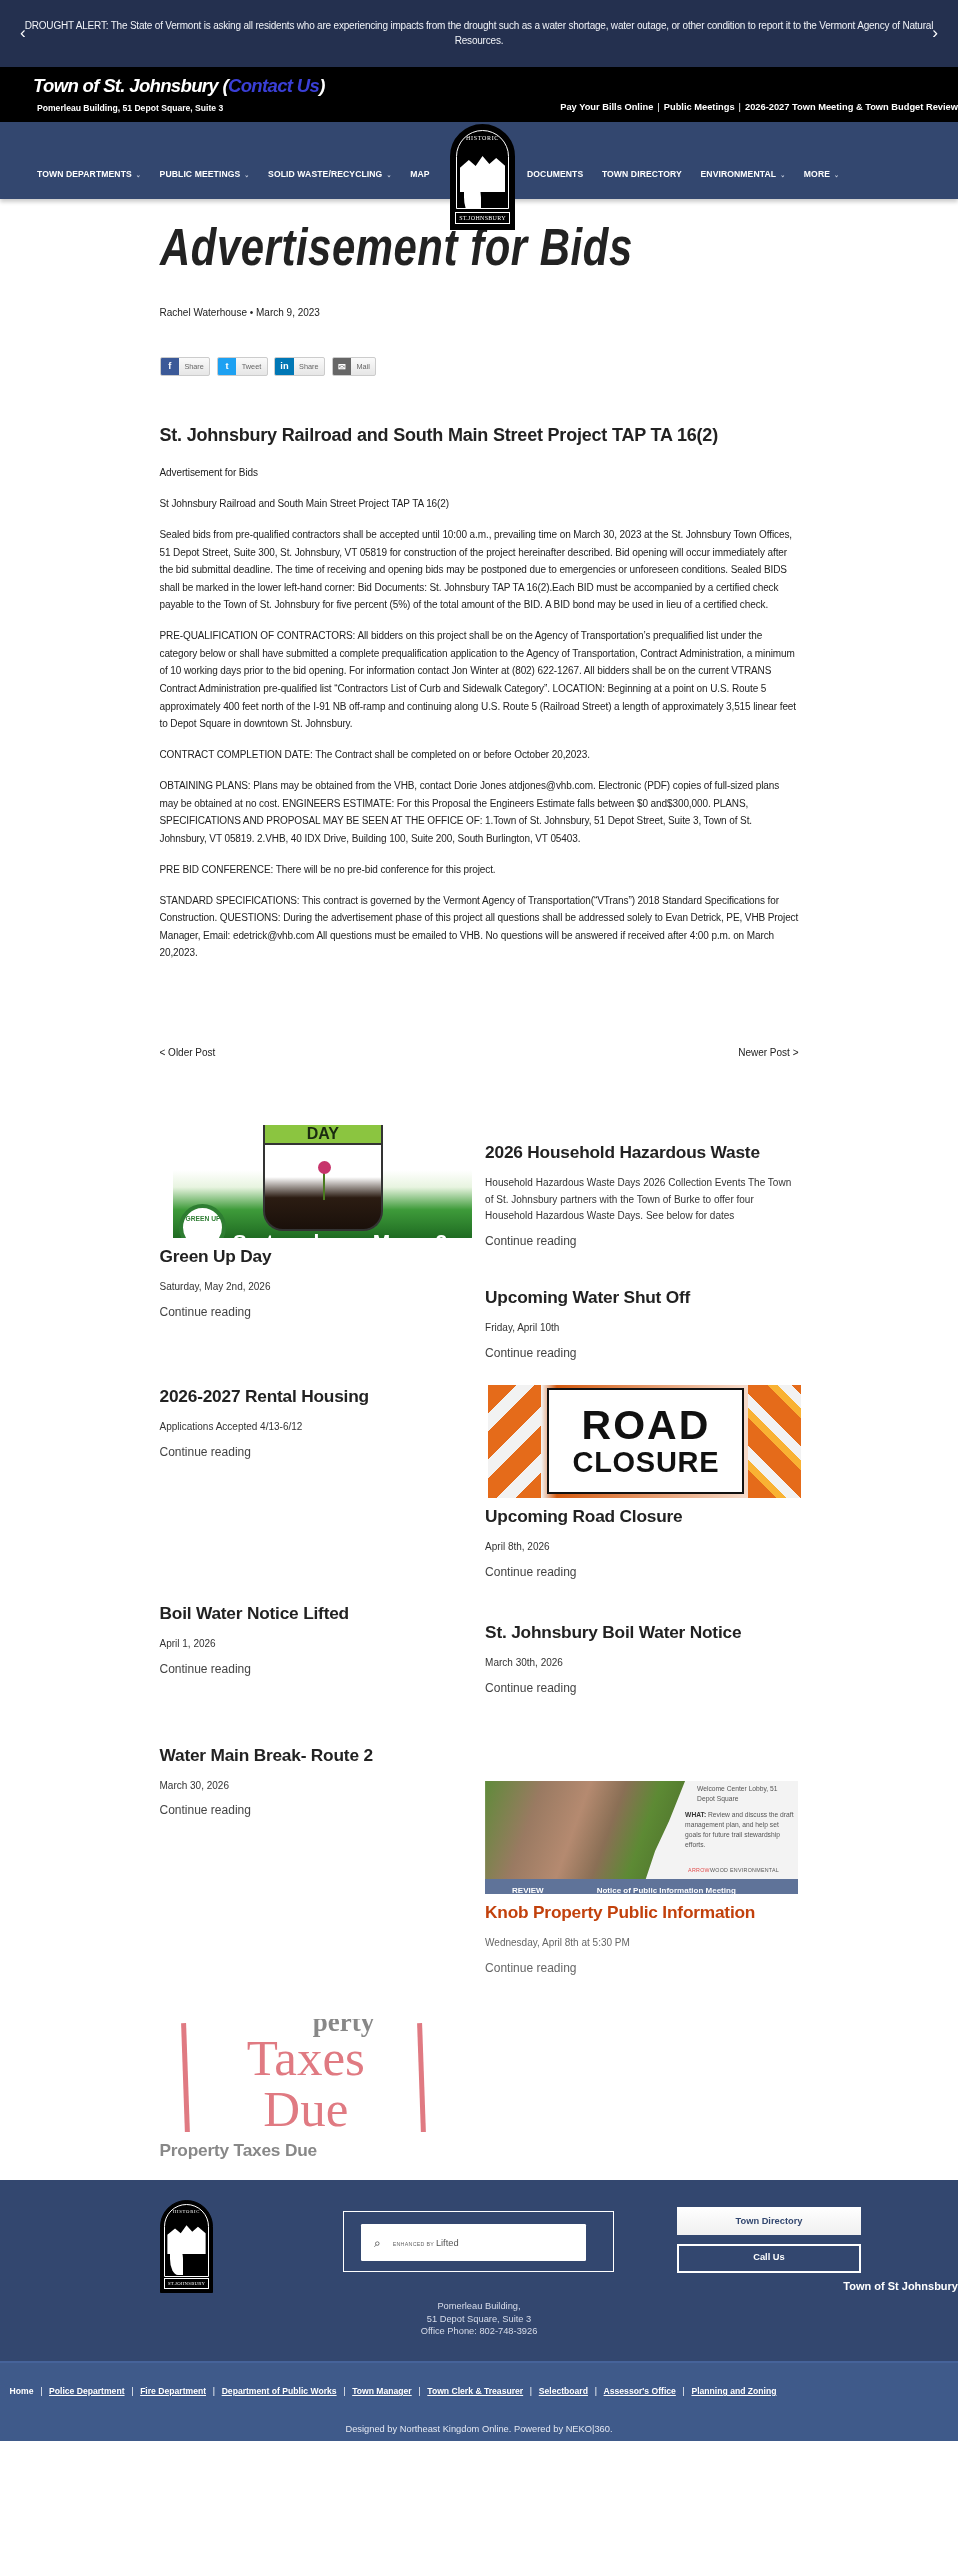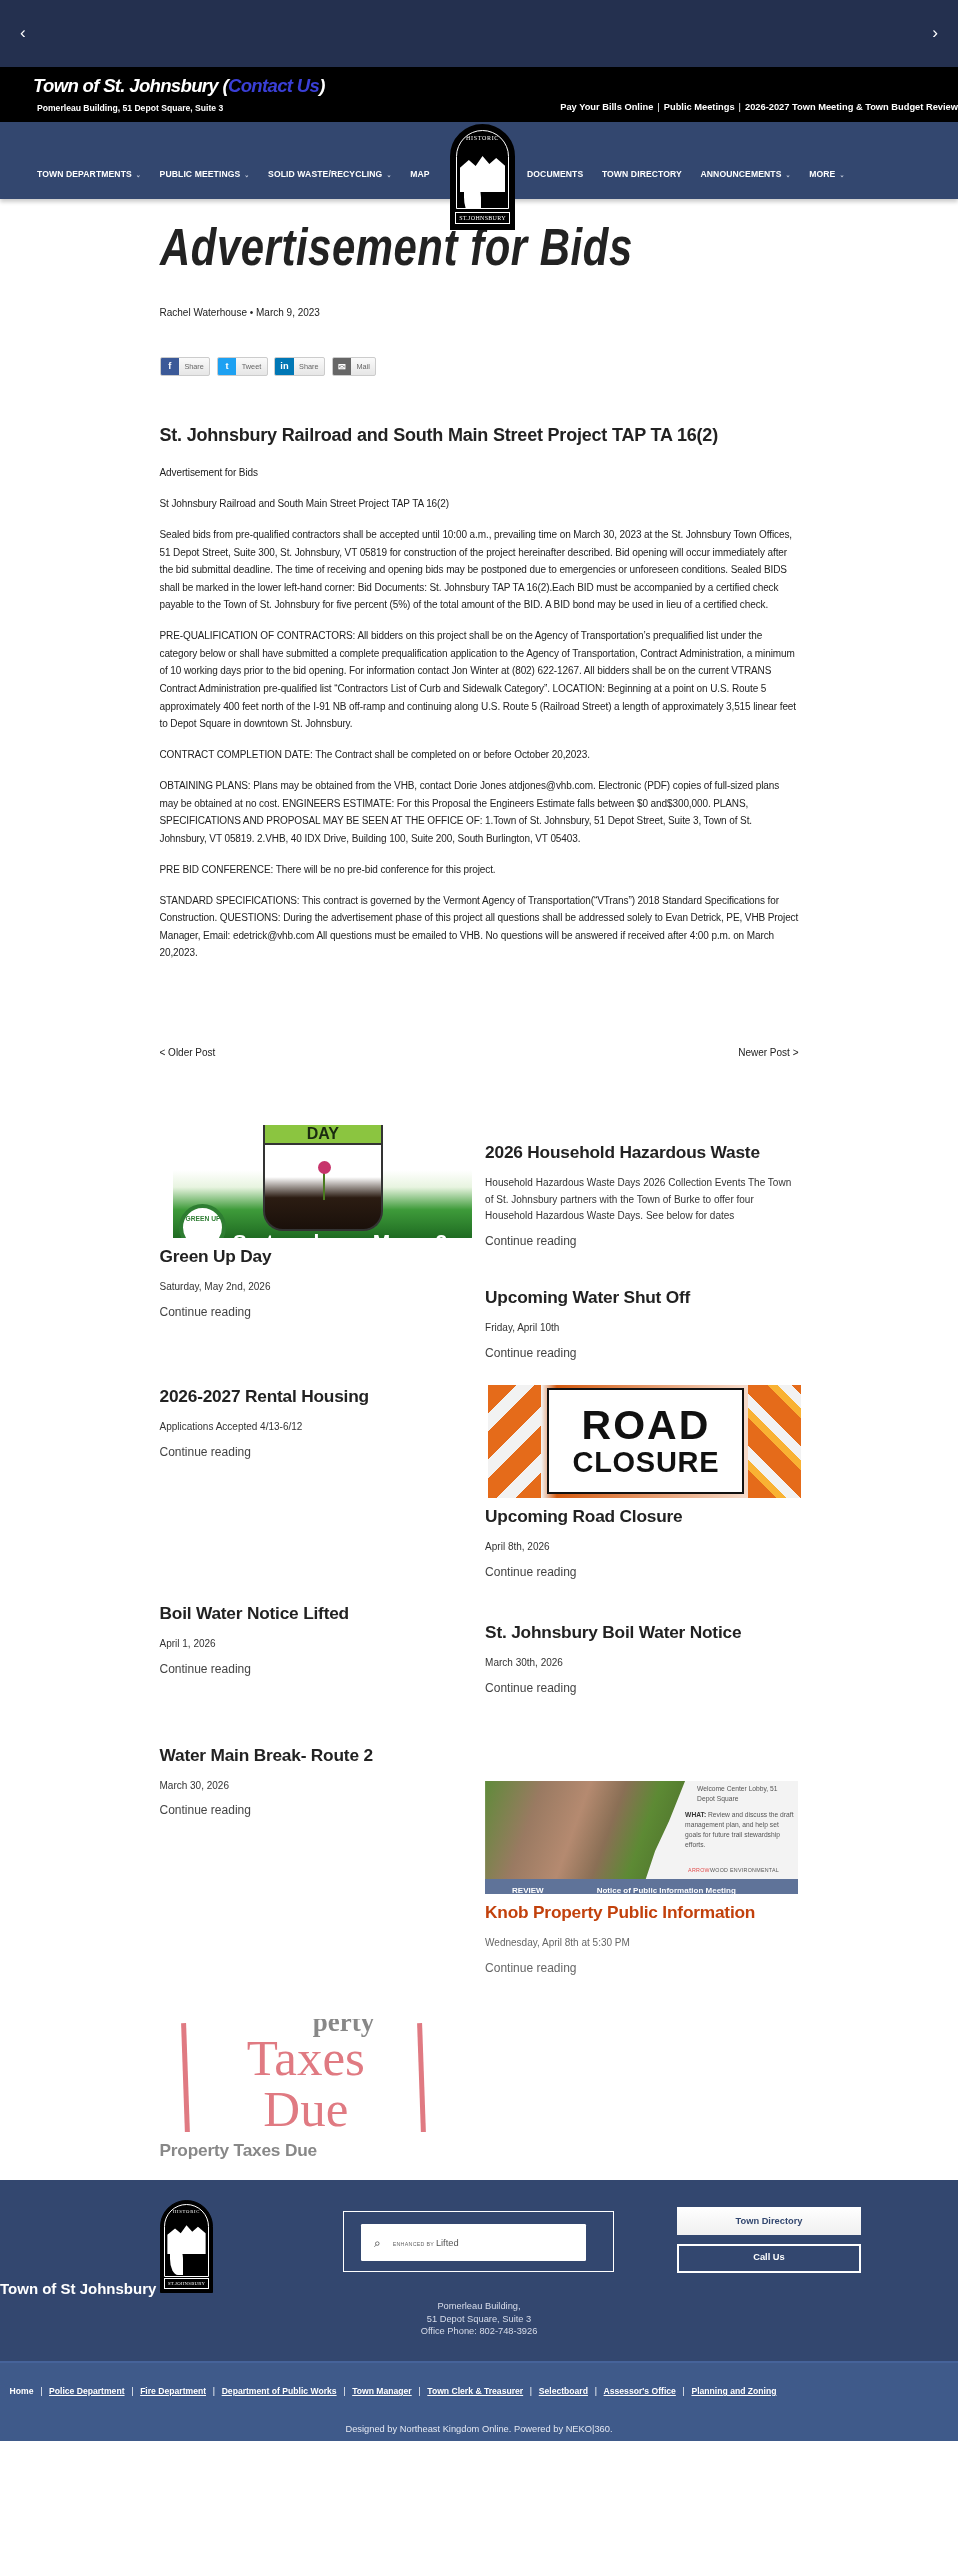--- a/index.html
+++ b/index.html
@@ -106,39 +106,40 @@
     .footer { background: #33476f; height: 181px; position: relative; margin-top: 0; }
     .footer-logo { position: absolute; left: 160px; top: 20px; width: 53px; height: 93px; background: #000; border-radius: 27px 27px 0 0; border: 1.3px solid #000; overflow: hidden; }
     .footer-logo .logo-inner { top: 2.7px; left: 2.7px; right: 2.7px; bottom: 14.6px; border-radius: 24px 24px 0 0; }
     .footer-logo .logo-arc-text { font-size: 4.7px; }
     .footer-logo .logo-foot { font-size: 4.7px; bottom: 2.7px; }
     .search-box { position: absolute; left: 343px; top: 31px; width: 271px; height: 61px; border: 0.7px solid #fff; }
     .search-inner { position: absolute; left: 16.6px; top: 12px; width: 225px; height: 37px; background: #fff; border-radius: 1.3px; display: flex; align-items: center; padding-left: 13.3px; gap: 12px; }
     .search-icon { font-size: 12px; color: #444; }
     .search-enh { font-size: 5.3px; color: #666; letter-spacing: 0.3px; }
     .search-enh b { font-size: 9.3px; color: #555; font-weight: normal; letter-spacing: 0; }
-    .footer-town { position: absolute; left: 0; width: 958px; text-align: left; top: 100px; color: #fff; font-size: 15px; font-weight: bold; }
+    .footer-town { position: absolute; left: 0; width: 958px; text-align: right; top: 100px; color: #fff; font-size: 11px; font-weight: bold; }
     .footer-addr { position: absolute; left: 0; width: 958px; text-align: center; top: 120px; color: #d8ddea; font-size: 9.3px; line-height: 12.6px; }
     .footer-btns { position: absolute; left: 677px; top: 27px; width: 184px; }
     .fbtn { display: block; width: 184px; height: 28px; text-align: center; line-height: 28px; font-size: 9.3px; font-weight: bold; cursor: pointer; }
     .fbtn.light { background: linear-gradient(#fff, #f0f0f0); color: #33476f; }
     .fbtn.dark { background: #33476f; color: #fff; border: 2.7px solid #fff; margin-top: 9.3px; line-height: 22.6px; height: 29px; }
 
     .bottombar { background: #3f5a8a; height: 80px; position: relative; border-top: 2.7px solid #46639a; }
     .bottom-links { position: absolute; top: 23px; left: 0; width: 786px; display: flex; justify-content: center; color: #fff; font-size: 8.6px; font-weight: bold; }
     .bottom-links a { text-decoration: underline; cursor: pointer; }
     .bottom-links a.home { text-decoration: none; }
     .bottom-links .sep { margin: 0 6.7px; font-weight: normal; }
     .credit { position: absolute; top: 61px; width: 958px; text-align: center; color: #e4e8f2; font-size: 9.3px; }
   </style>
 </head>
 <body>
 
 <div class="alert">
   <span class="alert-arrow left">‹</span>
+  <div class="alert-text">DROUGHT ALERT: The State of Vermont is asking all residents who are experiencing impacts from the drought such as a water shortage, water outage, or other condition to report it to the Vermont Agency of Natural Resources.</div>
   <span class="alert-arrow right">›</span>
 </div>
 
 <div class="topbar">
   <div class="site-title">
     <span>Town of St. Johnsbury</span><span> (</span><span class="contact">Contact Us</span><span>)</span>
   </div>
   <div class="address-top">Pomerleau Building, 51 Depot Square, Suite 3</div>
   <div class="toplinks">
     <a>Pay Your Bills Online</a>
@@ -168,21 +169,21 @@
       </div>
   </div>
   <div class="nav-right nav-items" style="left:527px;">
     <div class="nav-item">
         <span>DOCUMENTS</span>
       </div>
     <div class="nav-item">
         <span>TOWN DIRECTORY</span>
       </div>
     <div class="nav-item">
-        <span>ANNOUNCEMENTS</span>
+        <span>ENVIRONMENTAL</span>
         <span class="chev">⌄</span>
       </div>
     <div class="nav-item">
         <span>MORE</span>
         <span class="chev">⌄</span>
       </div>
   </div>
 </div>
 
 <div class="logo">

